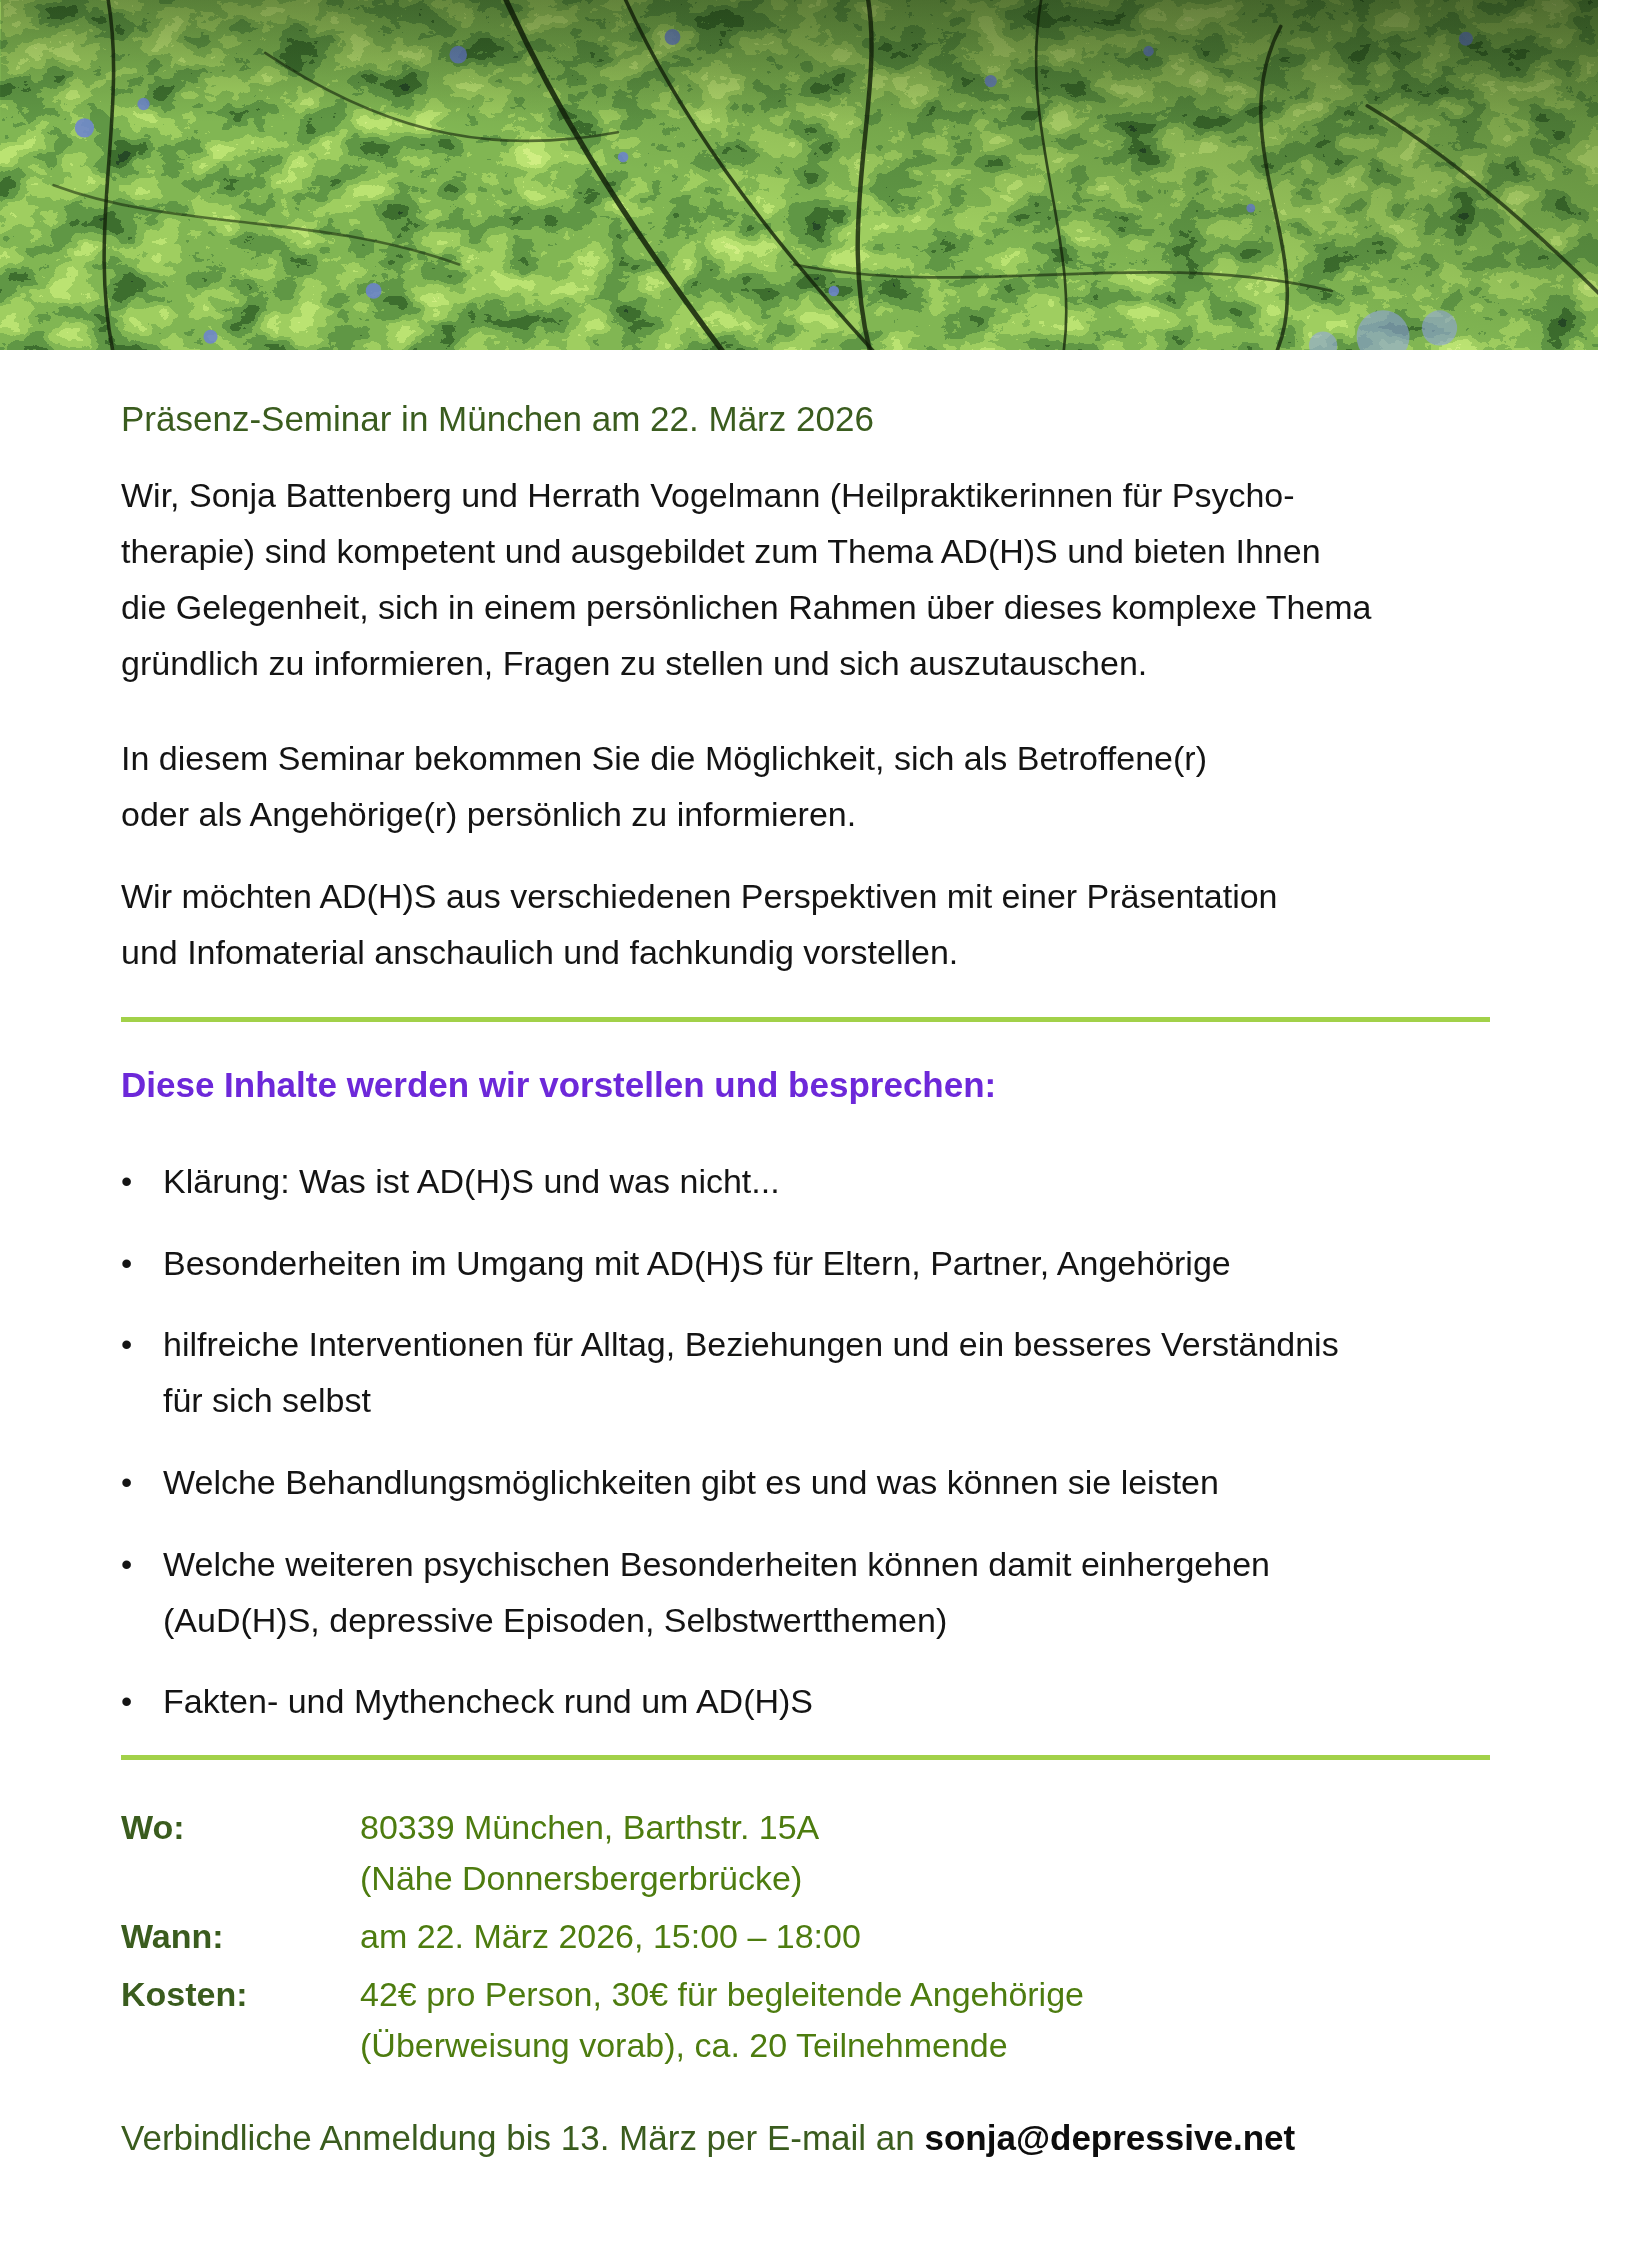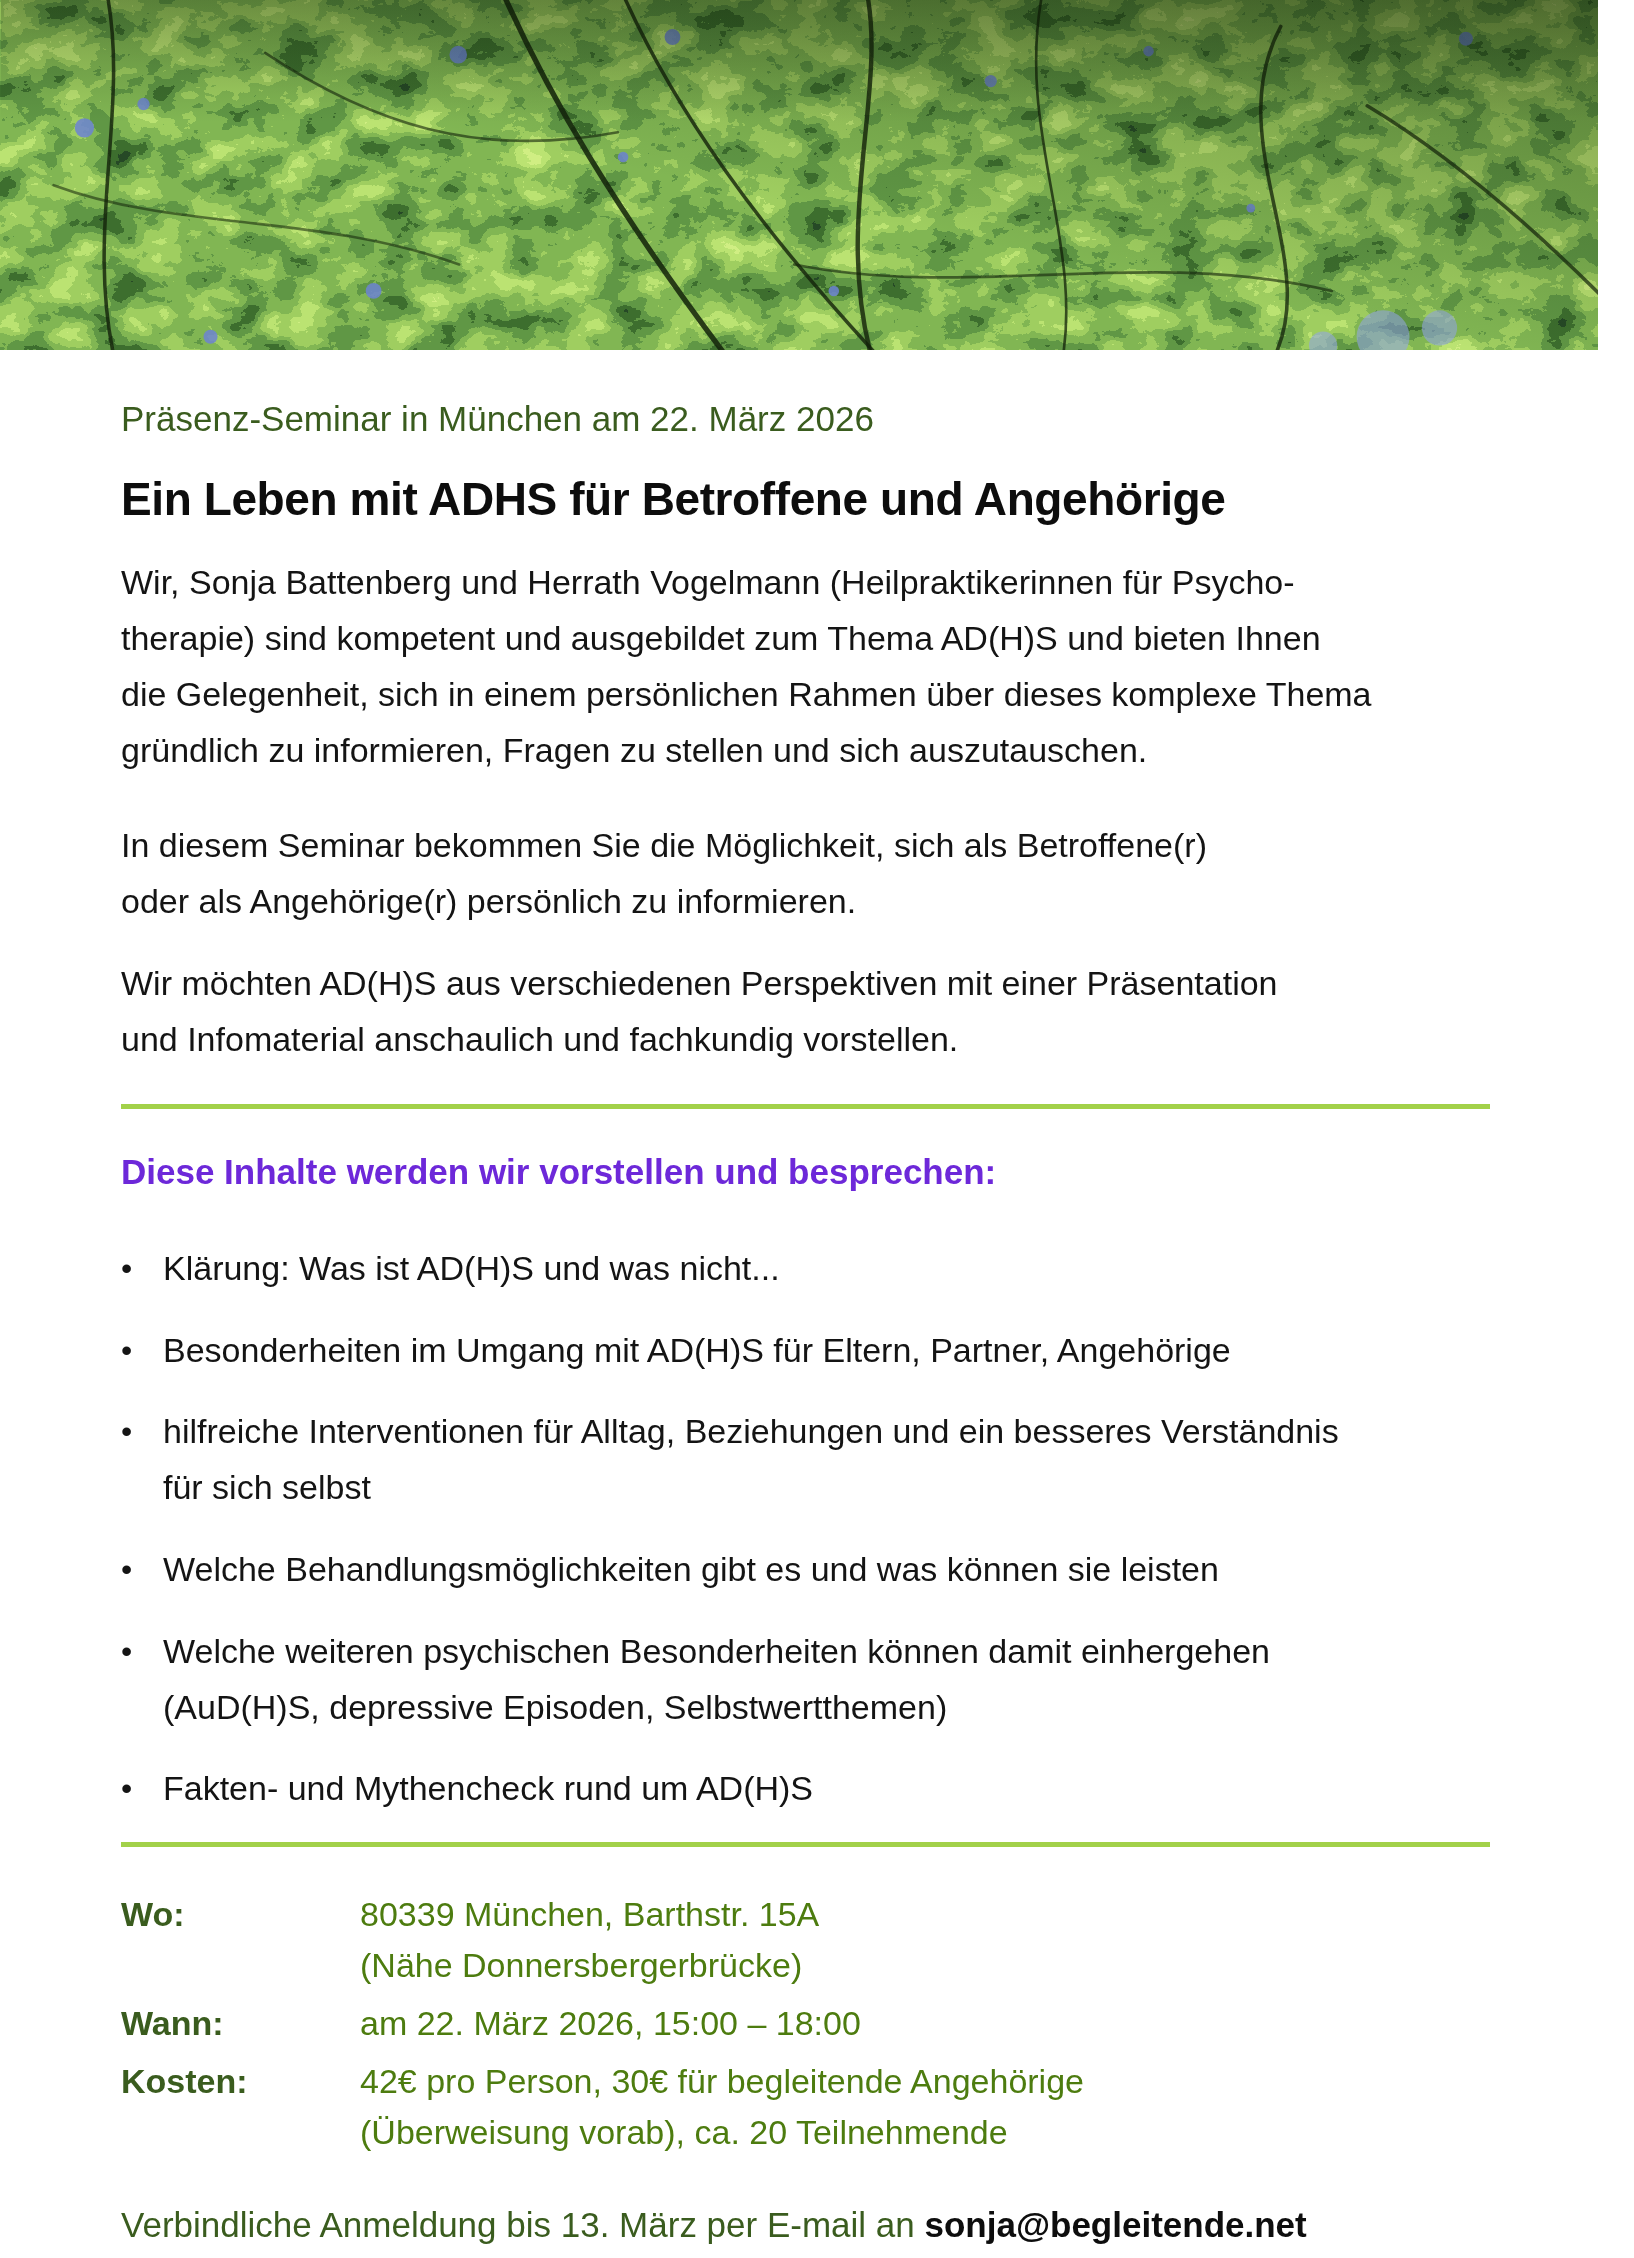--- a/index.html
+++ b/index.html
@@ -174,21 +174,20 @@
     </g>
 
     <rect x="0" y="0" width="1853" height="397" fill="url(#shadeTR)"></rect>
     <rect x="0" y="0" width="1853" height="397" fill="url(#shadeTop)"></rect>
   </svg>
 
   <div class="content">
 
     <div class="subtitle">Präsenz-Seminar in München am 22. März 2026</div>
 
-    <h1 class="title">Ein Leben mit ADHS für Betroffene und Angehörige</h1>
 
     <p class="para">Wir, Sonja Battenberg und Herrath Vogelmann (Heilpraktikerinnen für Psycho-
 therapie) sind kompetent und ausgebildet zum Thema AD(H)S und bieten Ihnen
 die Gelegenheit, sich in einem persönlichen Rahmen über dieses komplexe Thema
 gründlich zu informieren, Fragen zu stellen und sich auszutauschen.</p>
     <p class="para first">In diesem Seminar bekommen Sie die Möglichkeit, sich als Betroffene(r)
 oder als Angehörige(r) persönlich zu informieren.</p>
     <p class="para">Wir möchten AD(H)S aus verschiedenen Perspektiven mit einer Präsentation
 und Infomaterial anschaulich und fachkundig vorstellen.</p>
 
@@ -237,17 +236,17 @@
         <span class="info-label">Wann:</span>
         <span class="info-value">am 22. März 2026, 15:00 – 18:00</span>
       </div>
       <div class="info-row">
         <span class="info-label">Kosten:</span>
         <span class="info-value">42€ pro Person, 30€ für begleitende Angehörige
 (Überweisung vorab), ca. 20 Teilnehmende</span>
       </div>
     </div>
 
-    <div class="footer-line"><span>Verbindliche Anmeldung bis 13. März per E-mail an </span><span class="footer-email">sonja@begleitende.net</span></div>
+    <div class="footer-line"><span>Verbindliche Anmeldung bis 13. März per E-mail an </span><span class="footer-email">sonja@depressive.net</span></div>
 
   </div>
 </div>
 
 
 </body></html>

